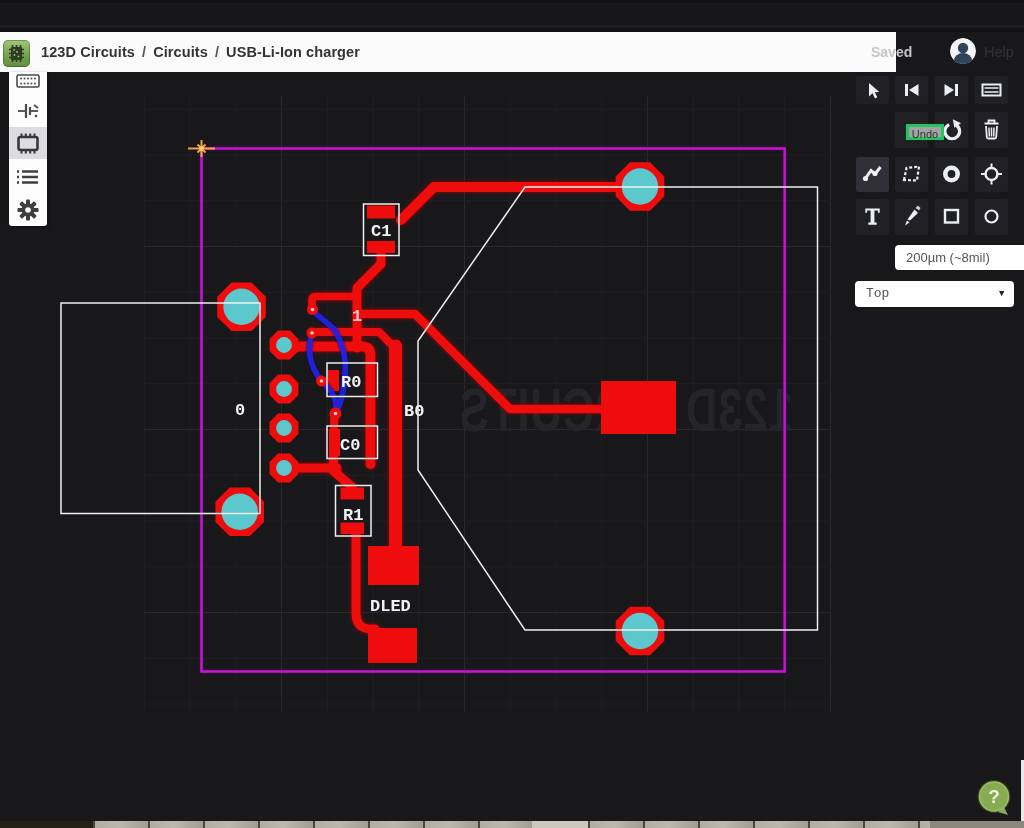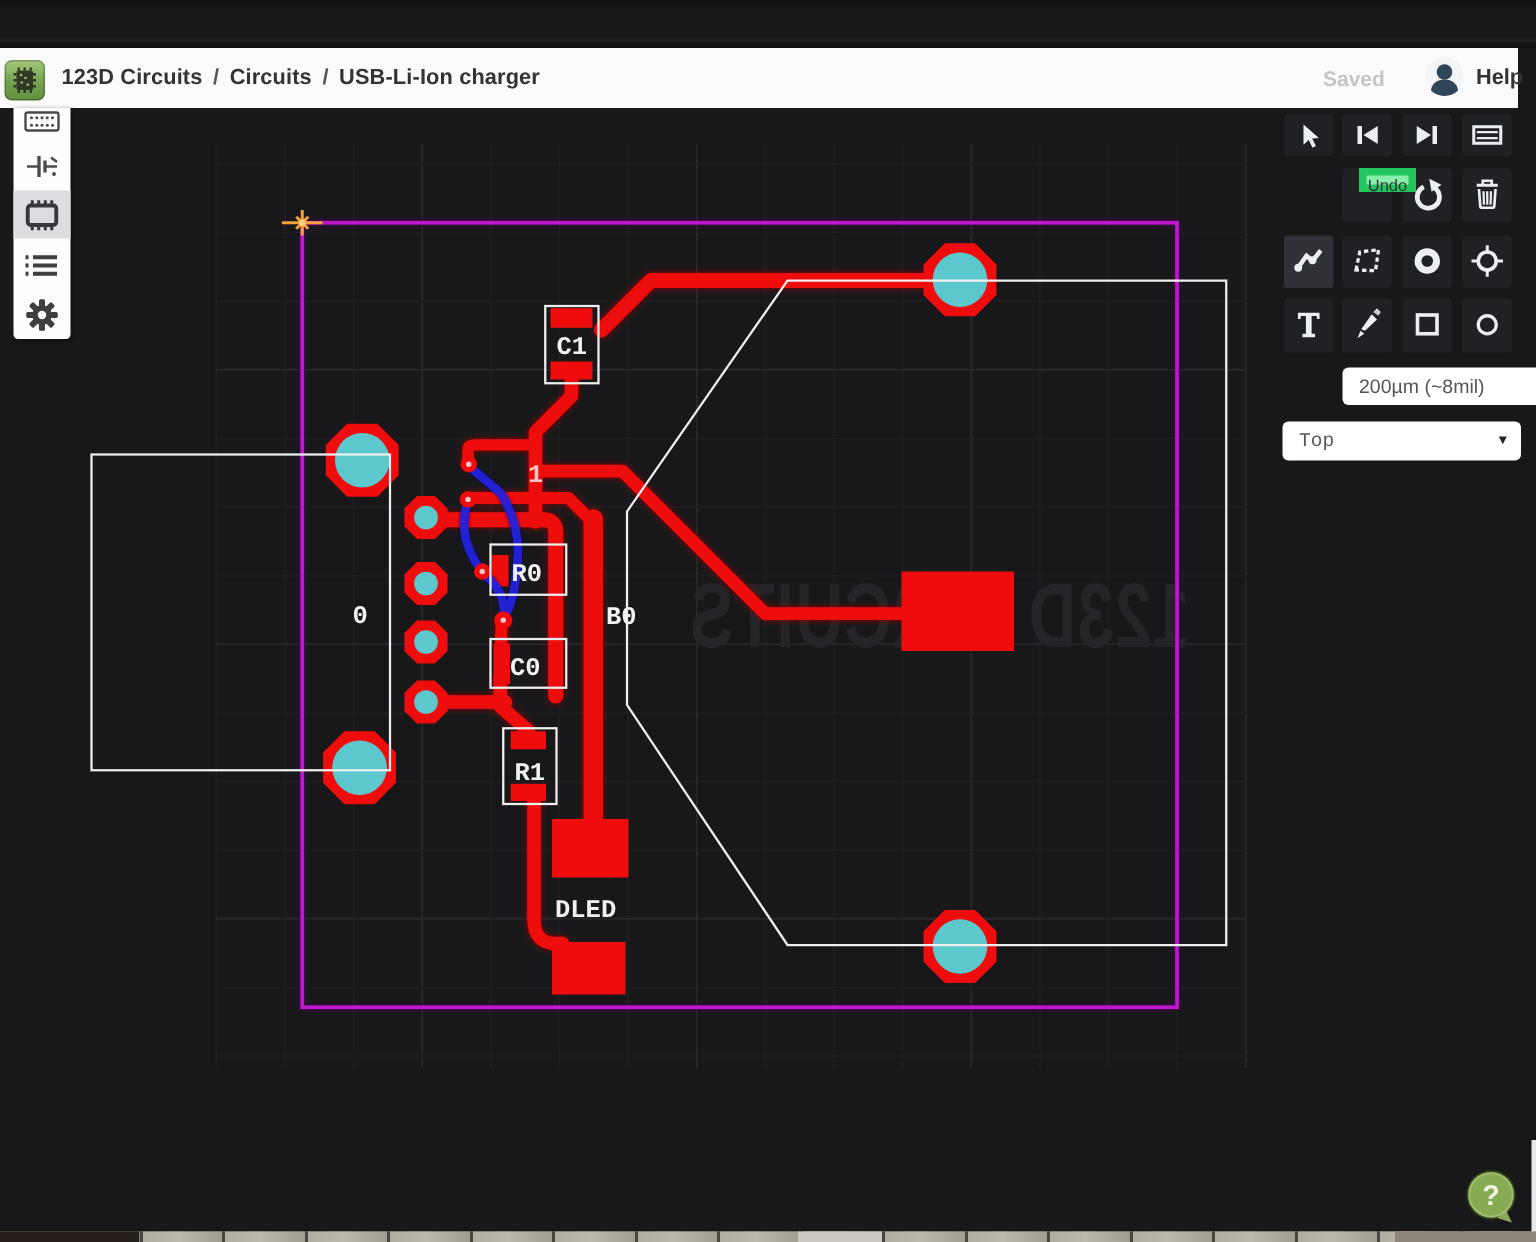--- a/index.html
+++ b/index.html
@@ -6,52 +6,52 @@
     font-family:"Liberation Sans", sans-serif; }
   .abs { position:absolute; }
 </style></head>
 <body>
 
 <div class="abs" style="left:0;top:0;width:1024px;height:32px;background:#121214;">
   <div class="abs" style="left:0;top:3px;width:1024px;height:22px;background:#171719;"></div>
   <div class="abs" style="left:0;top:25px;width:1024px;height:3px;background:#1e1e21;"></div>
 </div>
 
-<div class="abs" style="left:0;top:32px;width:1012px;height:40px;background:#fbfbfc;">
+<div class="abs" style="left:0;top:32px;width:896px;height:40px;background:#fbfbfc;">
   <div class="abs" style="left:3px;top:8px;width:27px;height:27px;border-radius:5px;
       background:linear-gradient(180deg,#a3c97c 0%,#76a24f 55%,#628f3f 100%);
       box-shadow:inset 0 0 0 1px rgba(0,0,0,.25);">
     <svg width="27" height="27" viewBox="0 0 27 27" style="display:block">
       <rect x="8" y="7" width="11" height="13" rx="1" fill="#2e3a24"></rect>
       <g stroke="#2e3a24" stroke-width="1.6">
         <path d="M9.5 5v2M13.5 5v2M17.5 5v2M9.5 20v2M13.5 20v2M17.5 20v2"></path>
         <path d="M6 9.5h2M6 13.5h2M6 17.5h2M19 9.5h2M19 13.5h2M19 17.5h2"></path>
       </g>
       <g fill="#9dc276">
           <circle cx="11" cy="10" r="0.9"></circle>
           <circle cx="14" cy="12" r="0.9"></circle>
           <circle cx="11.5" cy="15" r="0.9"></circle>
           <circle cx="15.5" cy="16.5" r="0.9"></circle>
         </g>
     </svg>
   </div>
   <div class="abs" style="left:41px;top:0;height:40px;line-height:41px;font-size:14.5px;
       font-weight:bold;color:#333;letter-spacing:.1px;">123D Circuits<span style="color:#555;margin:0 7px;">/</span>Circuits<span style="color:#555;margin:0 7px;">/</span>USB-Li-Ion charger</div>
-  <div class="abs" style="left:871px;top:0;height:40px;line-height:41px;font-size:14px;font-weight:bold;color:#c5c5c8;margin-left:11px;">Saved</div>
+  <div class="abs" style="left:871px;top:0;height:40px;line-height:41px;font-size:14px;font-weight:bold;color:#c5c5c8;">Saved</div>
   <svg class="abs" style="left:948px;top:5px;" width="30" height="30" viewBox="0 0 30 30">
     <clipPath id="avc">
         <circle cx="15" cy="14" r="13"></circle>
       </clipPath>
     <g clip-path="url(#avc)">
       <circle cx="15" cy="14" r="13" fill="#f4f5f6"></circle>
       <circle cx="15" cy="11" r="5.2" fill="#31455a"></circle>
       <ellipse cx="15" cy="23.5" rx="9" ry="7.5" fill="#31455a"></ellipse>
     </g>
   </svg>
-  <div class="abs" style="left:984px;top:0;height:40px;line-height:41px;font-size:14.5px;font-weight:bold;color:#333;">Help</div>
+  <div class="abs" style="left:984px;top:0;height:40px;line-height:41px;font-size:14.5px;font-weight:normal;color:#333;">Help</div>
 </div>
 
 <svg class="abs" style="left:0;top:72px;" width="1024" height="749" viewBox="0 72 1024 749">
   <rect x="0" y="72" width="1024" height="756" fill="#18181b"></rect>
   <defs>
     <filter id="rg" x="-30%" y="-30%" width="160%" height="160%">
       <feDropShadow dx="0" dy="0" stdDeviation="2" flood-color="#950000" flood-opacity="1"></feDropShadow>
     </filter>
     <filter id="bg2" x="-30%" y="-30%" width="160%" height="160%">
       <feDropShadow dx="0" dy="0" stdDeviation="1.2" flood-color="#000077" flood-opacity="1"></feDropShadow>
@@ -345,21 +345,21 @@
     </svg>
   </div>
 
 <div class="abs" style="left:855px;top:244.5px;width:158.5px;height:25.5px;background:#fff;border-radius:4px;
      font-size:13px;color:#555;line-height:25.5px;padding-left:11px;margin-left:40px;">200µm (~8mil)
   <span style="position:absolute;right:9px;top:0;color:#222;font-size:9px;">▼</span></div>
 <div class="abs" style="left:855px;top:280.5px;width:158.5px;height:26px;background:#fff;border-radius:4px;
      font-size:13px;color:#555;line-height:26px;padding-left:11px;font-family:Liberation Mono, monospace;">Top
   <span style="position:absolute;right:9px;top:0;color:#222;font-size:9px;">▼</span></div>
 
-<div class="abs" style="left:906px;top:112px;width:38px;height:16px;background:#86efac;border:5px solid #22c55e;
+<div class="abs" style="left:906px;top:124px;width:38px;height:16px;background:#a3a3a3;border:3px solid #22c55e;
      font-size:11px;color:#333;text-align:center;line-height:14px;">Undo</div>
 
 <svg class="abs" style="left:974px;top:777px;" width="40" height="42" viewBox="0 0 40 42">
   <circle cx="20" cy="19.5" r="16.5" fill="#344116"></circle>
   <path d="M30 30 L34 38 L24 35 Z" fill="#8aa85c"></path>
   <circle cx="20" cy="19.5" r="14.5" fill="#86ab53"></circle>
   <circle cx="20" cy="19.5" r="14.5" fill="none" stroke="#9cbd70" stroke-width="1.5"></circle>
   <text x="20" y="26" text-anchor="middle" font-size="19" font-weight="bold" fill="#eef5e3" font-family="Liberation Sans, sans-serif">?</text>
 </svg>
 

